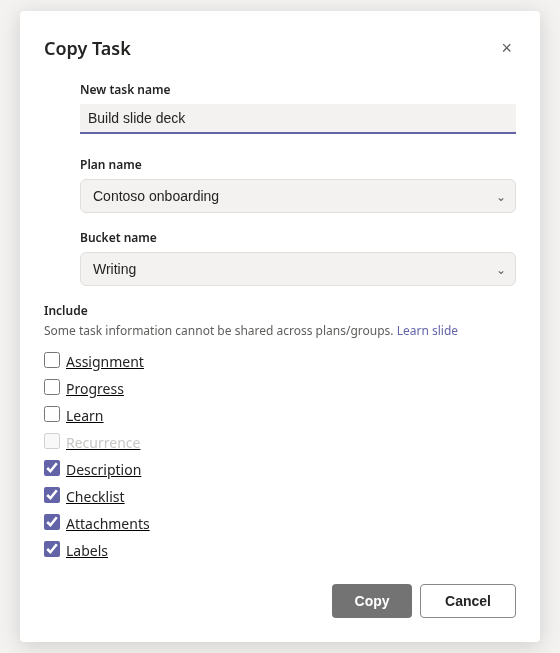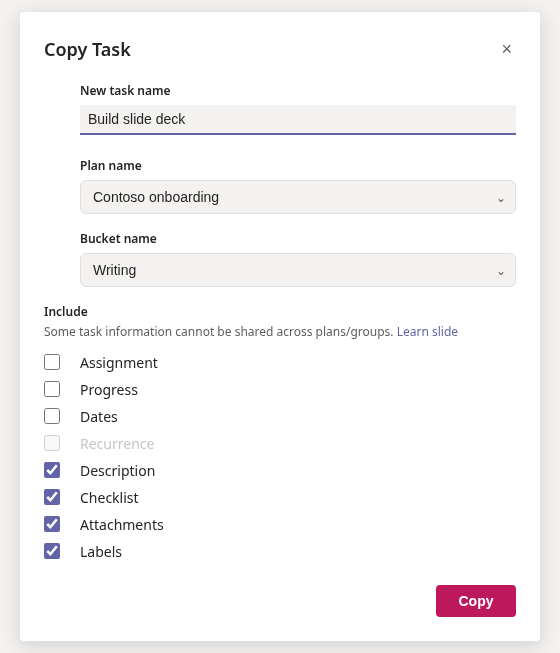--- a/index.html
+++ b/index.html
@@ -105,23 +105,23 @@
       color: #605e5c;
       margin-bottom: 12px;
       line-height: 1.4;
     }
     .learn-more {
       color: #6264a7;
       text-decoration: none;
     }
     .checkbox-item {
       display: flex;
-      align-items: center;
       margin-bottom: 8px;
-      gap: 20px;
+      gap: 6px;
+      text-decoration: underline;
     }
     .checkbox-item input[type="checkbox"] {
       width: 16px;
       height: 16px;
       cursor: pointer;
       accent-color: #6264a7;
       flex-shrink: 0;
     }
     .checkbox-label {
       font-size: 14px;
@@ -133,21 +133,21 @@
     .checkbox-item input[type="checkbox"]:disabled {
       accent-color: #c8c6c4;
     }
     .dialog-footer {
       display: flex;
       justify-content: flex-end;
       gap: 8px;
       margin-top: 24px;
     }
     .btn-primary {
-      background: #be185d;
+      background: #737373;
       color: white;
       border: none;
       border-radius: 4px;
       padding: 8px 8px;
       font-size: 14px;
       font-weight: 600;
       cursor: pointer;
       min-width: 80px;
       margin-left: 36px;
     }
@@ -216,21 +216,21 @@
       <label for="chk-assignment" class="checkbox-label">Assignment</label>
     </div>
 
     <div class="checkbox-item">
       <input type="checkbox" id="chk-progress" style="">
       <label for="chk-progress" class="checkbox-label">Progress</label>
     </div>
 
     <div class="checkbox-item">
       <input type="checkbox" id="chk-dates" style="">
-      <label for="chk-dates" class="checkbox-label">Dates</label>
+      <label for="chk-dates" class="checkbox-label">Learn</label>
     </div>
 
     <div class="checkbox-item">
       <input type="checkbox" id="chk-recurrence" disabled="" style="">
       <label for="chk-recurrence" class="checkbox-label disabled">Recurrence</label>
     </div>
 
     <div class="checkbox-item">
       <input type="checkbox" id="chk-description" checked="" style="">
       <label for="chk-description" class="checkbox-label">Description</label>
@@ -247,14 +247,15 @@
     </div>
 
     <div class="checkbox-item">
       <input type="checkbox" id="chk-labels" checked="" style="">
       <label for="chk-labels" class="checkbox-label">Labels</label>
     </div>
   </div>
 
   <div class="dialog-footer">
     <button class="btn-primary">Copy</button>
+    <button class="btn-secondary">Cancel</button>
   </div>
 </div>
 
 </body></html>

